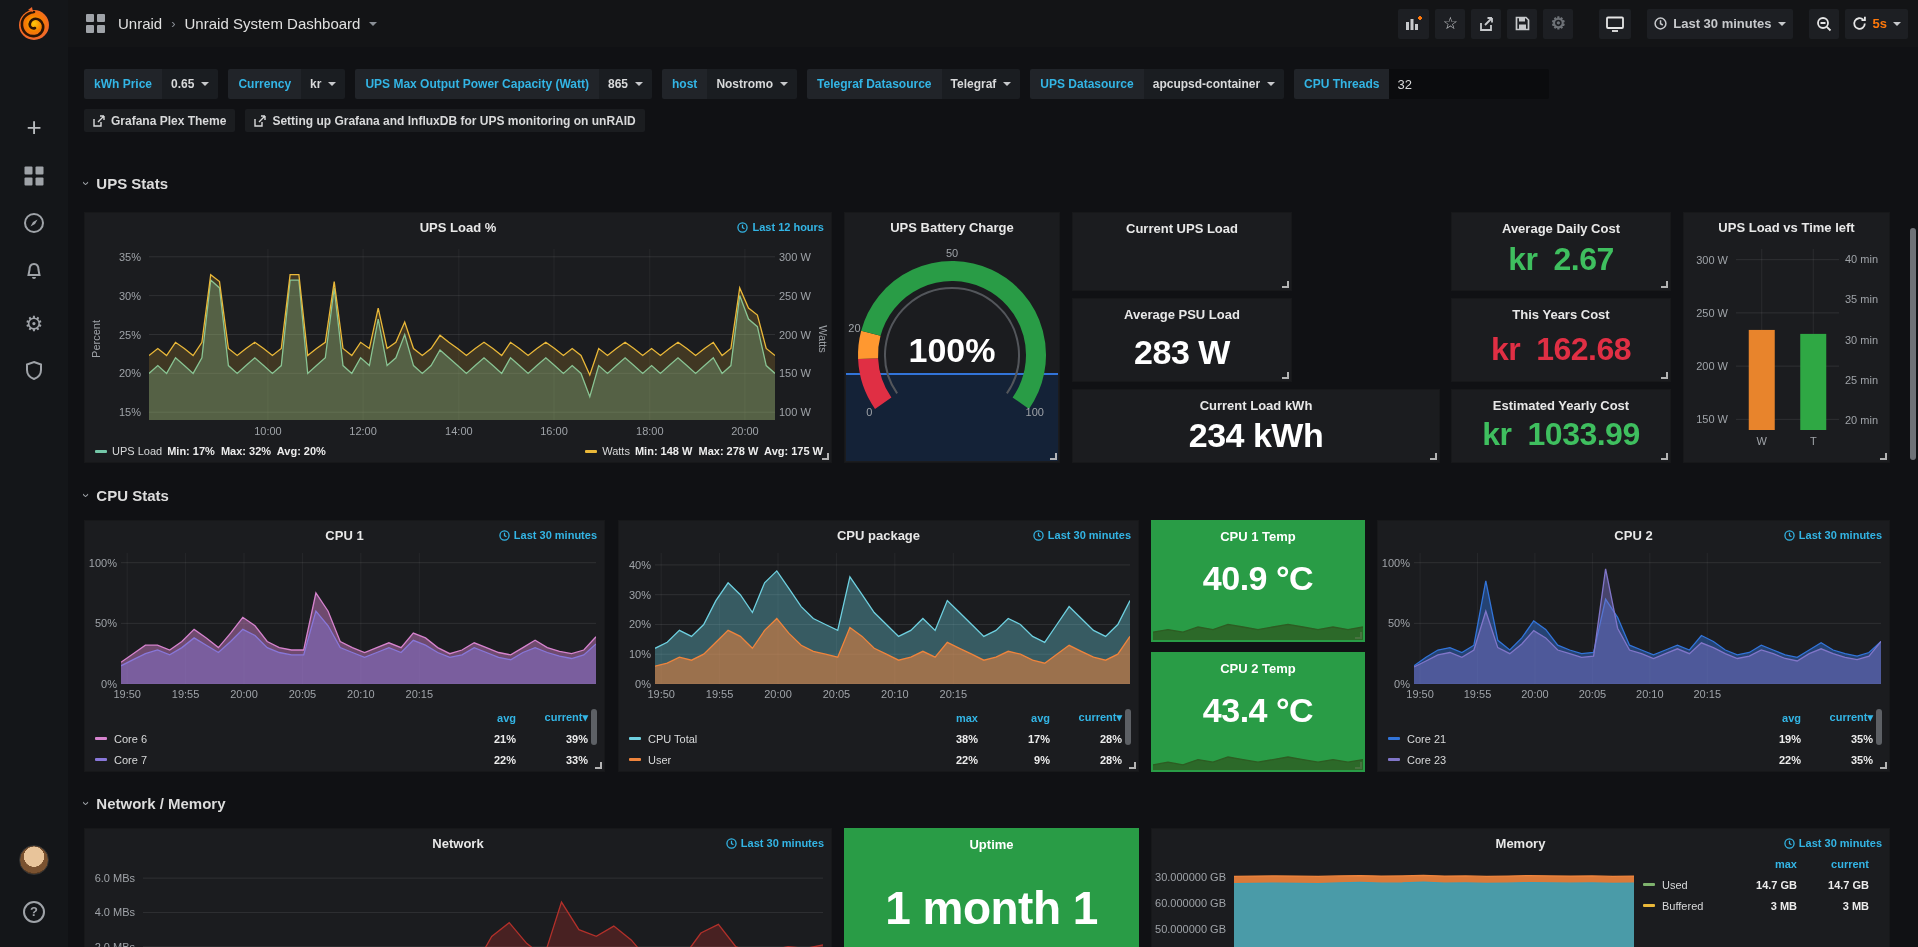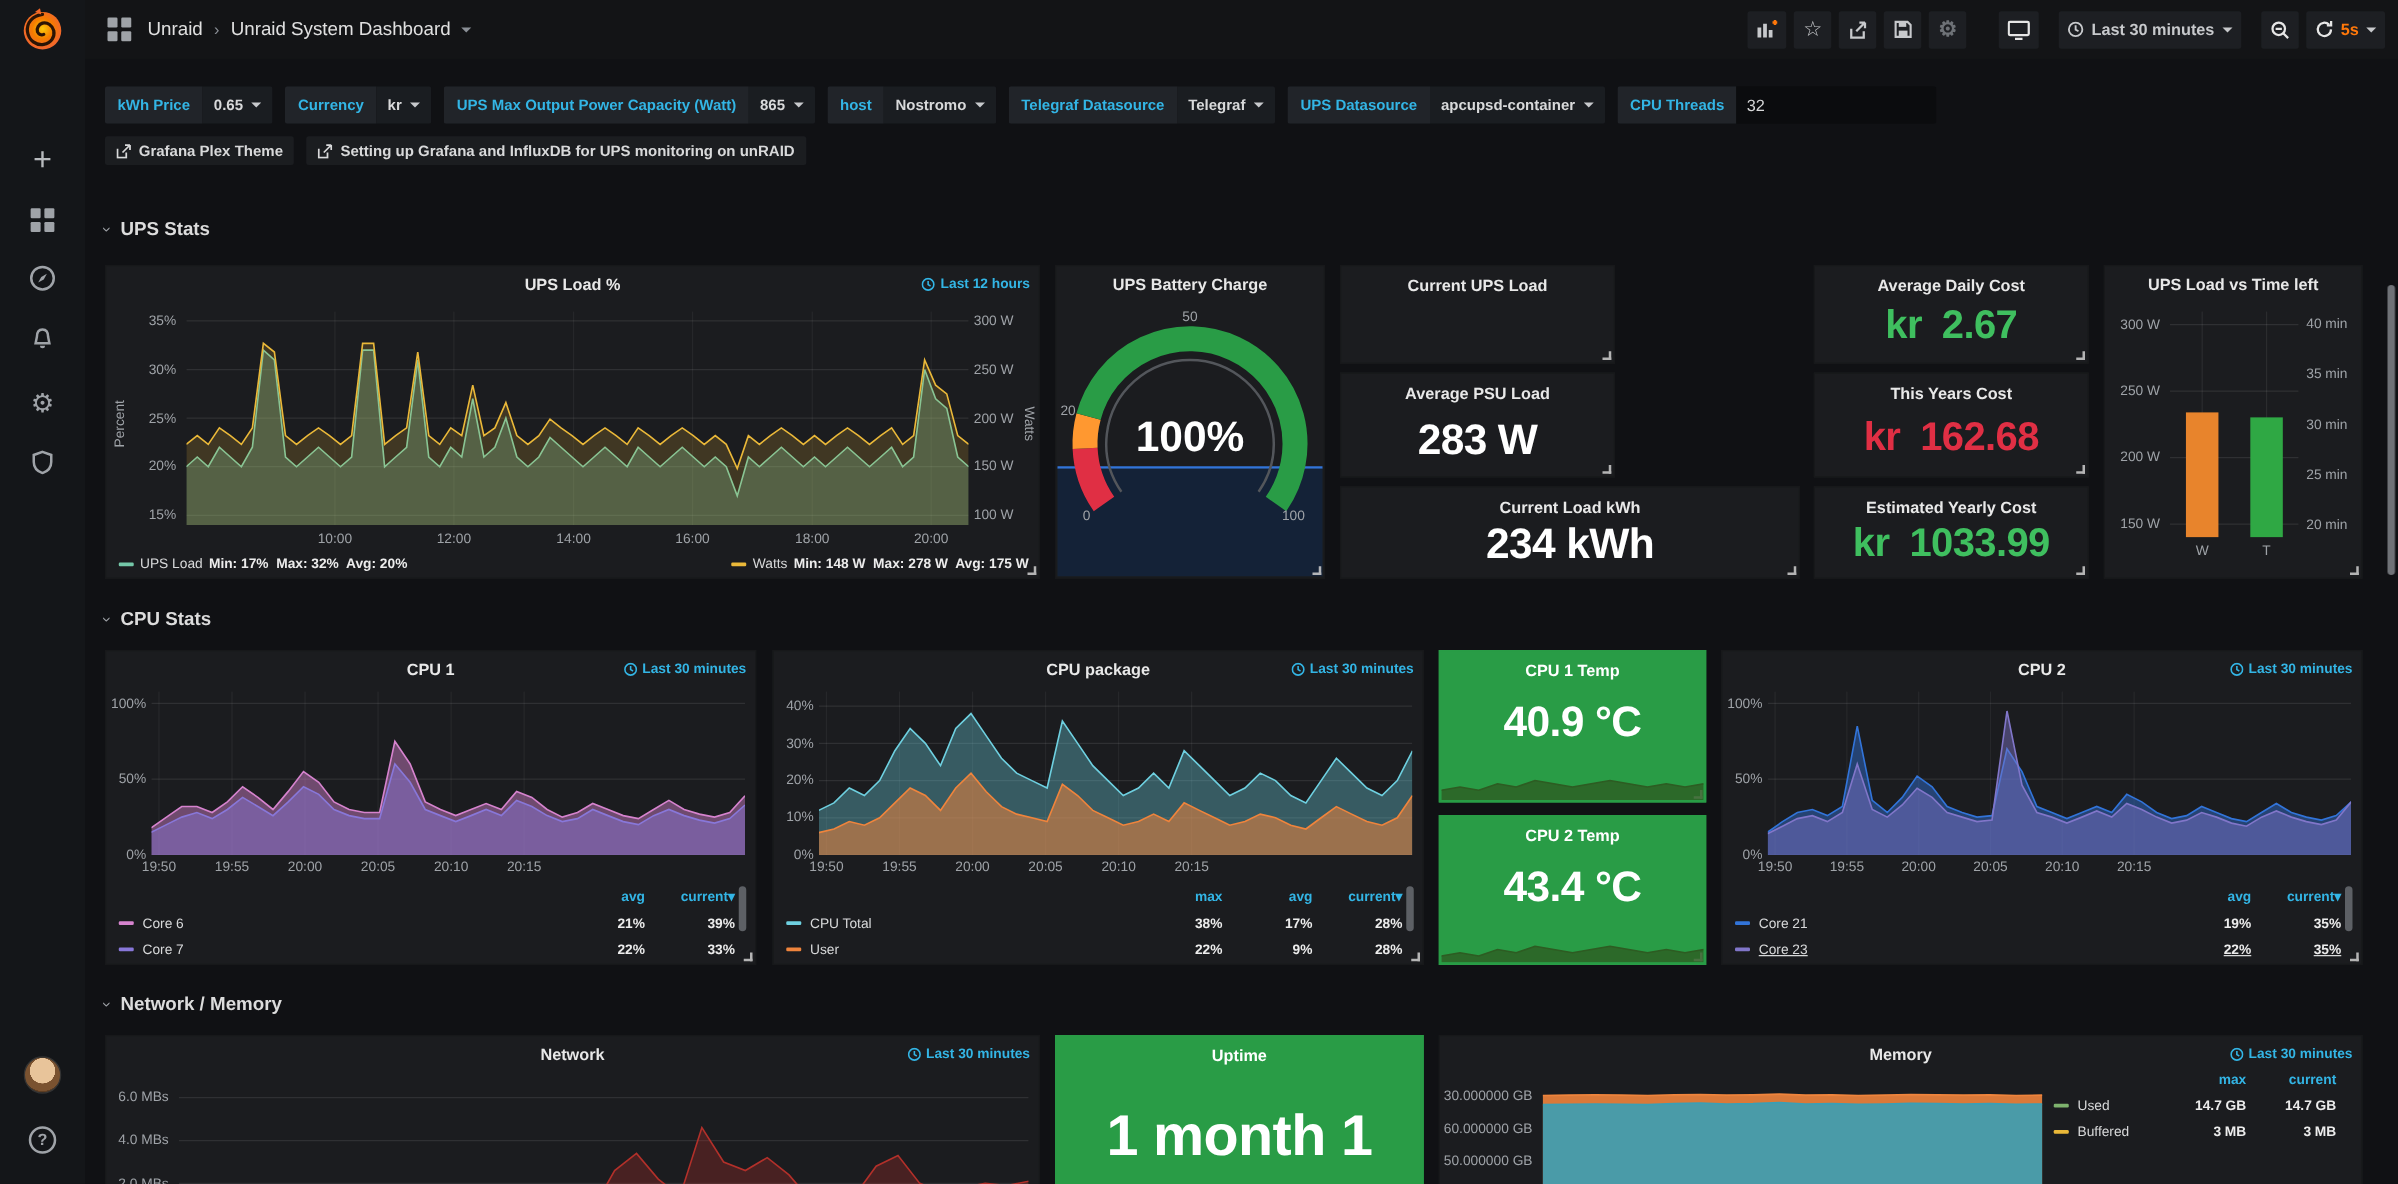--- a/index.html
+++ b/index.html
@@ -635,21 +635,21 @@
           <div class="lg-row" style="grid-template-columns: 1fr repeat(2, 72px);">
             <span></span>
             <span class="lg-h">avg</span>
             <span class="lg-h">current▾</span>
           </div>
           <div class="lg-row" style="grid-template-columns: 1fr repeat(2, 72px);">
             <span class="lg-nm"><i class="sw" style="background:#3274d9"></i>Core 21</span>
             <span class="lg-v">19%</span>
             <span class="lg-v">35%</span>
           </div>
-          <div class="lg-row" style="grid-template-columns: 1fr repeat(2, 72px); text-decoration: underline;">
+          <div class="lg-row" style="grid-template-columns: 1fr repeat(2, 72px);">
             <span class="lg-nm"><i class="sw" style="background:#8176c9"></i>Core 23</span>
             <span class="lg-v">22%</span>
             <span class="lg-v">35%</span>
           </div>
         </div>
       <span class="corner"></span>
     </div>
   </div>
 
   <div class="sect" style="top:748px">

